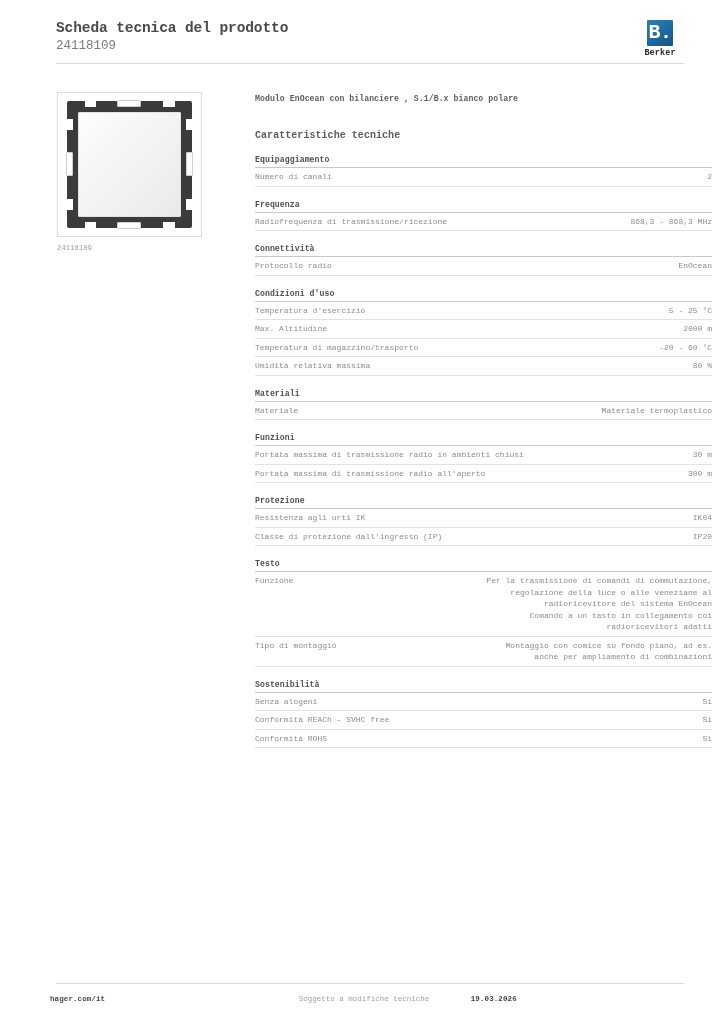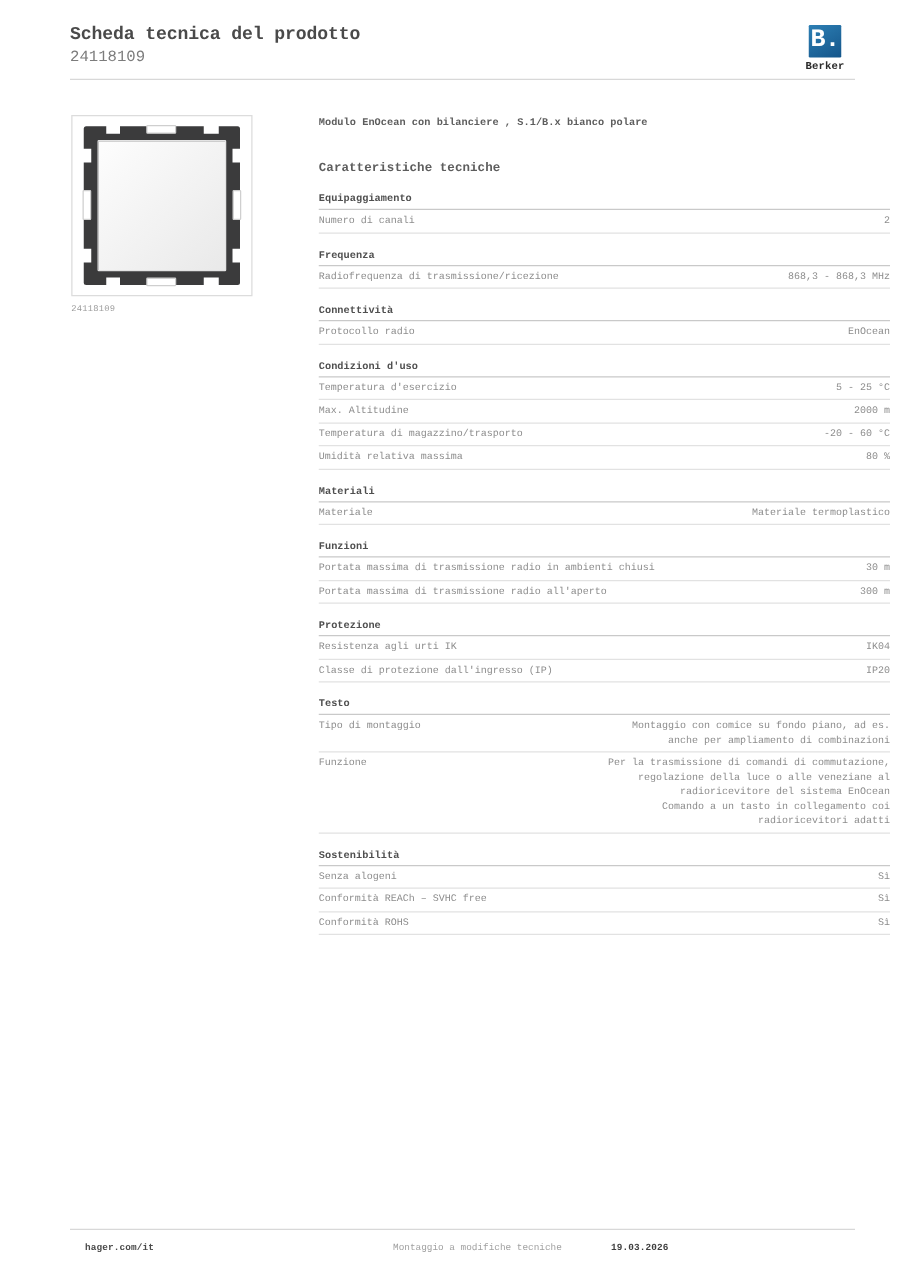--- a/index.html
+++ b/index.html
@@ -226,21 +226,21 @@
   .rule-bottom {
     position: absolute;
     left: 56px;
     top: 983px;
     width: 628px;
     height: 1px;
     background: #d8d8d8;
   }
   .footer {
     position: absolute;
-    left: 68px;
+    left: 50px;
     top: 995px;
     width: 628px;
     display: flex;
     align-items: center;
   }
   .footer-left {
     flex: 0 0 33%;
     font-size: 7.5px;
     font-weight: bold;
     color: #4a4a4a;
@@ -370,32 +370,32 @@
             <div class="spec-value">IK04</div>
           </div>
           <div class="spec-row">
             <div class="spec-label">Classe di protezione dall'ingresso (IP)</div>
             <div class="spec-value">IP20</div>
           </div>
         </div>
         <div class="spec-group">
           <div class="group-title">Testo</div>
           <div class="spec-row">
-            <div class="spec-label">Tipo di montaggio</div>
-            <div class="spec-value">Montaggio con comice su fondo piano, ad es.
-anche per ampliamento di combinazioni</div>
-          </div>
-          <div class="spec-row">
             <div class="spec-label">Funzione</div>
             <div class="spec-value">Per la trasmissione di comandi di commutazione,
 regolazione della luce o alle veneziane al
 radioricevitore del sistema EnOcean
 Comando a un tasto in collegamento coi
 radioricevitori adatti</div>
           </div>
+          <div class="spec-row">
+            <div class="spec-label">Tipo di montaggio</div>
+            <div class="spec-value">Montaggio con comice su fondo piano, ad es.
+anche per ampliamento di combinazioni</div>
+          </div>
         </div>
         <div class="spec-group">
           <div class="group-title">Sostenibilità</div>
           <div class="spec-row">
             <div class="spec-label">Senza alogeni</div>
             <div class="spec-value">Sì</div>
           </div>
           <div class="spec-row">
             <div class="spec-label">Conformità REACh – SVHC free</div>
             <div class="spec-value">Sì</div>
@@ -404,17 +404,17 @@
             <div class="spec-label">Conformità ROHS</div>
             <div class="spec-value">Sì</div>
           </div>
         </div>
       </div>
   </div>
 
   <div class="rule-bottom"></div>
   <div class="footer">
     <div class="footer-left">hager.com/it</div>
-    <div class="footer-center">Montaggio a modifiche tecniche</div>
+    <div class="footer-center">Soggetto a modifiche tecniche</div>
     <div class="footer-right">19.03.2026</div>
   </div>
 
 </div>
 
 </body></html>

